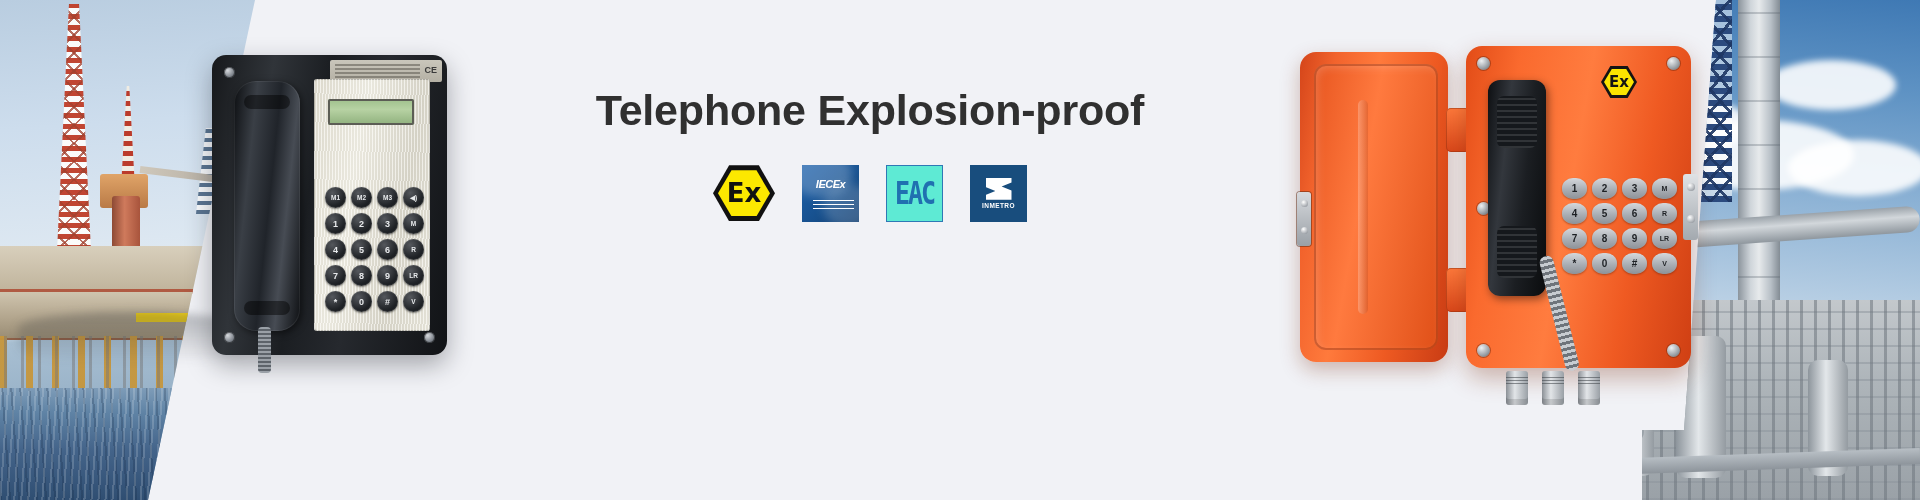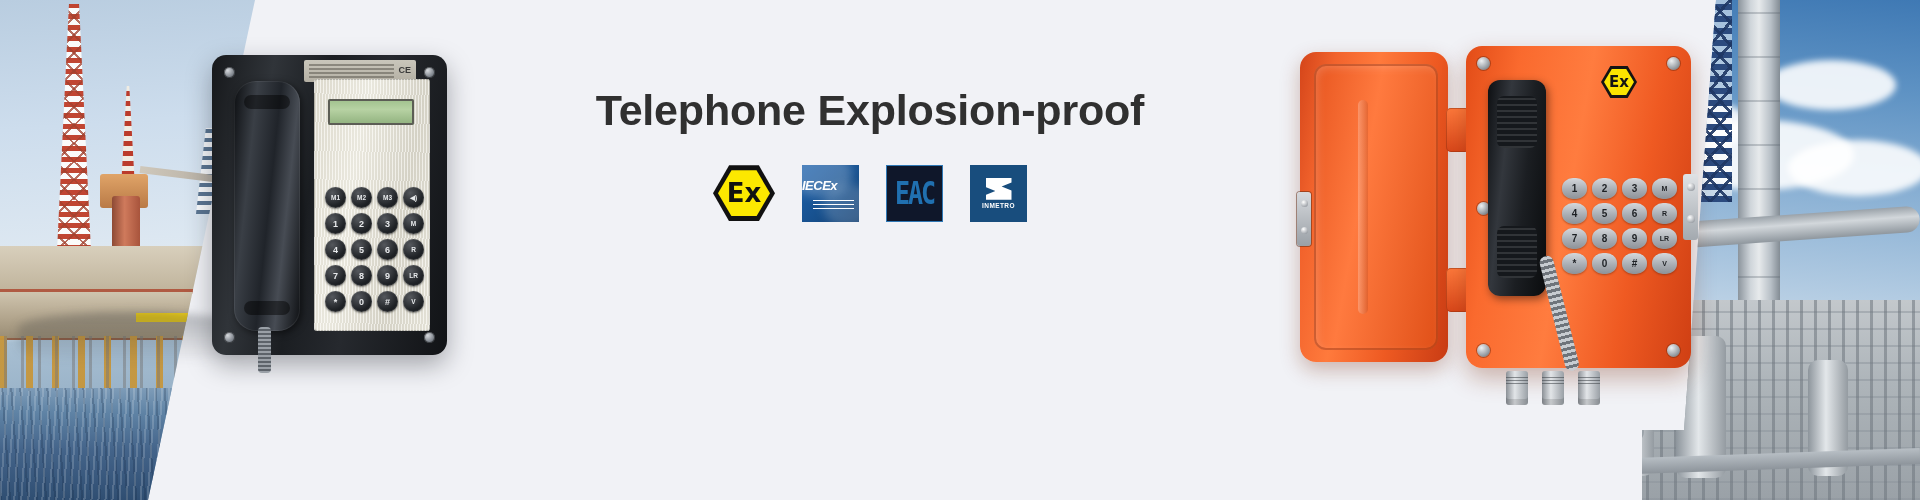--- a/index.html
+++ b/index.html
@@ -170,29 +170,29 @@
   
   .cert-iecex{
     width:57px; height:57px; background:linear-gradient(135deg,#1e62ad,#17518f 55%,#123f72);
     position:relative; overflow:hidden;
   }
   .iecex-glow{ position:absolute; left:-12px; top:-14px; width:62px; height:46px;
      border-radius:50%; background:rgba(255,255,255,.22); filter:blur(5px); }
   .iecex-glow2{ position:absolute; right:-16px; bottom:-6px; width:52px; height:44px;
      border-radius:50%; background:rgba(255,255,255,.18); filter:blur(5px); }
   .iecex-txt{
-    position:absolute; left:0; right:0; top:13px; text-align:left; color:#fff;
-    font-style:italic; font-weight:bold; font-size:13px; letter-spacing:-.5px;
+    position:absolute; left:0; right:0; top:13px; text-align:center; color:#fff;
+    font-style:italic; font-weight:bold; font-size:11px; letter-spacing:-.5px;
   }
   .iecex-lines{ position:absolute; left:11px; right:5px; bottom:13px; height:12px;
      background:repeating-linear-gradient(0deg,#fff 0 1px, transparent 1px 4px); }
 
   
   .cert-eac{
-    width:57px; height:57px; background:#0f172a; border:1px solid #2f78b5;
+    width:57px; height:57px; background:#5eead4; border:1px solid #2f78b5;
     display:flex; align-items:center; justify-content:center;
   }
   .eac-txt{ color:#2070b0; font-weight:bold; font-size:25px; letter-spacing:-2px;
      font-family:"DejaVu Sans Mono", monospace; transform:scaleY(1.25); }
 
   
   .cert-inmetro{
     width:57px; height:57px; background:#184d7d; position:relative;
     display:flex; flex-direction:column; align-items:center; justify-content:center; gap:2px;
   }
@@ -230,21 +230,21 @@
     position:absolute; left:102px; top:24px; width:116px; height:252px; border-radius:3px;
     background:linear-gradient(100deg,#e4e1d4,#f2f0e6 35%,#dcd9cc 70%,#eceadf);
     box-shadow:inset 0 0 0 1px rgba(0,0,0,.2);
   }
   .panel::before{
     content:""; position:absolute; inset:0;
     background:repeating-linear-gradient(92deg, rgba(255,255,255,.5) 0 1px, rgba(0,0,0,.035) 1px 3px);
     border-radius:3px;
   }
   .label-plate{
-    position:absolute; left:92px; top:5px; width:112px; height:22px; border-radius:2px;
+    position:absolute; left:118px; top:5px; width:112px; height:22px; border-radius:2px;
     background:linear-gradient(180deg,#c9c6bb,#b4b0a4);
     overflow:hidden;
   }
   .label-plate i{ position:absolute; left:5px; top:4px; right:22px; height:2px; background:#6d6a61;
      box-shadow:0 4px 0 #6d6a61, 0 8px 0 #6d6a61, 0 12px 0 #6d6a61; display:block; opacity:.65; }
   .ce{ position:absolute; right:5px; top:5px; font-size:9px; font-weight:bold; color:#3a3a3a; }
   .lcd{
     position:absolute; left:14px; top:20px; width:86px; height:26px; border-radius:2px;
     background:linear-gradient(180deg,#9fc08c,#b7d2a3 40%,#8fb07d);
     box-shadow:inset 0 0 0 2px #5c5d55;

